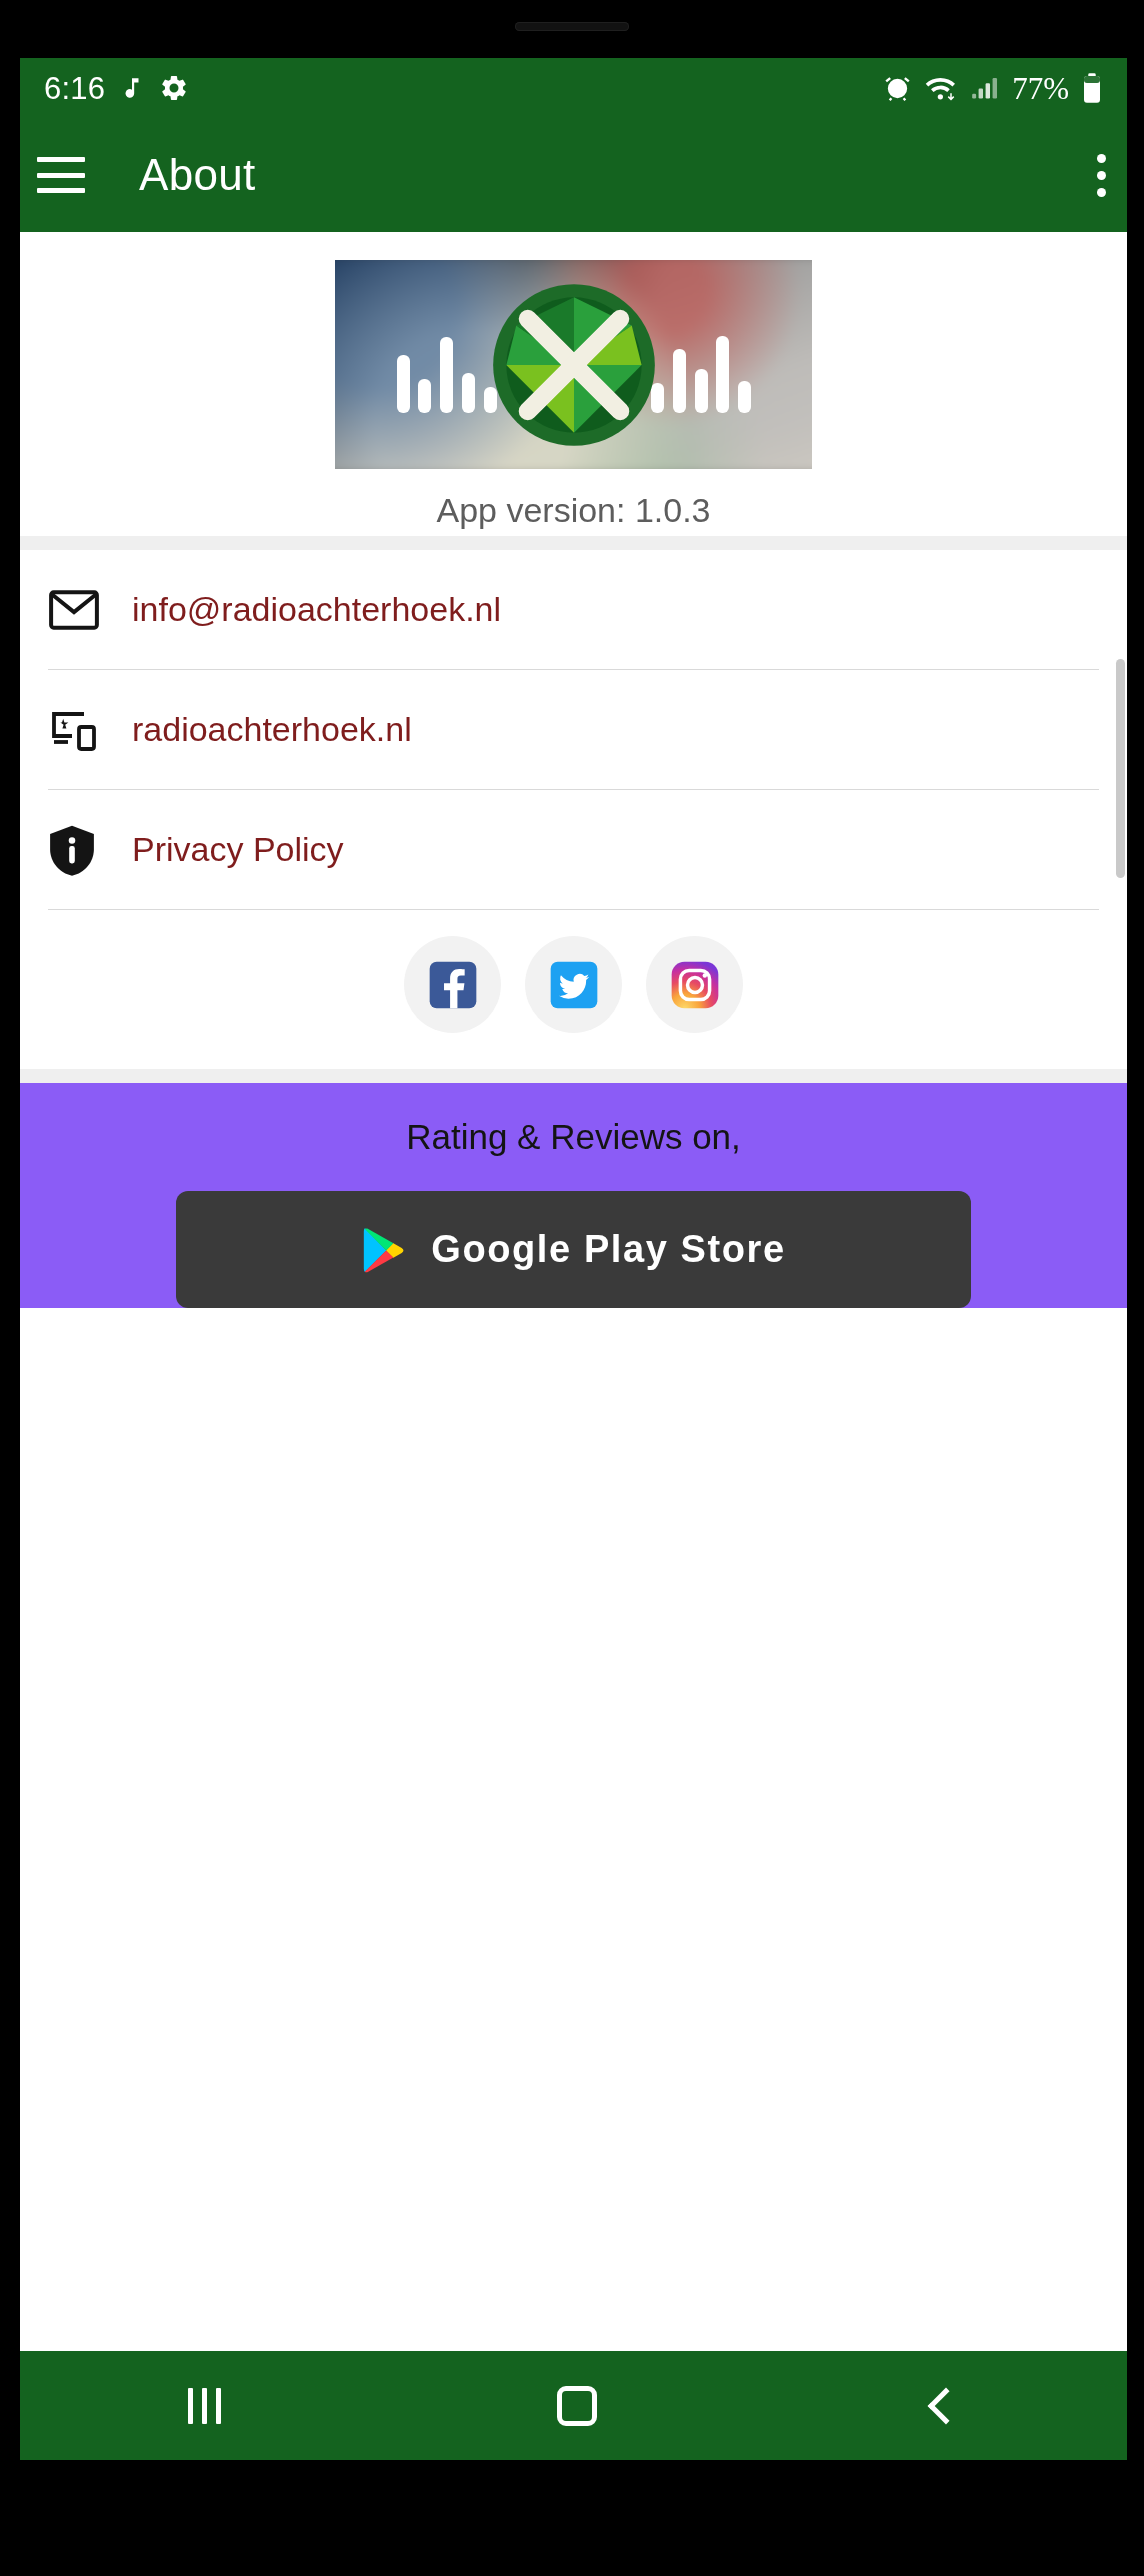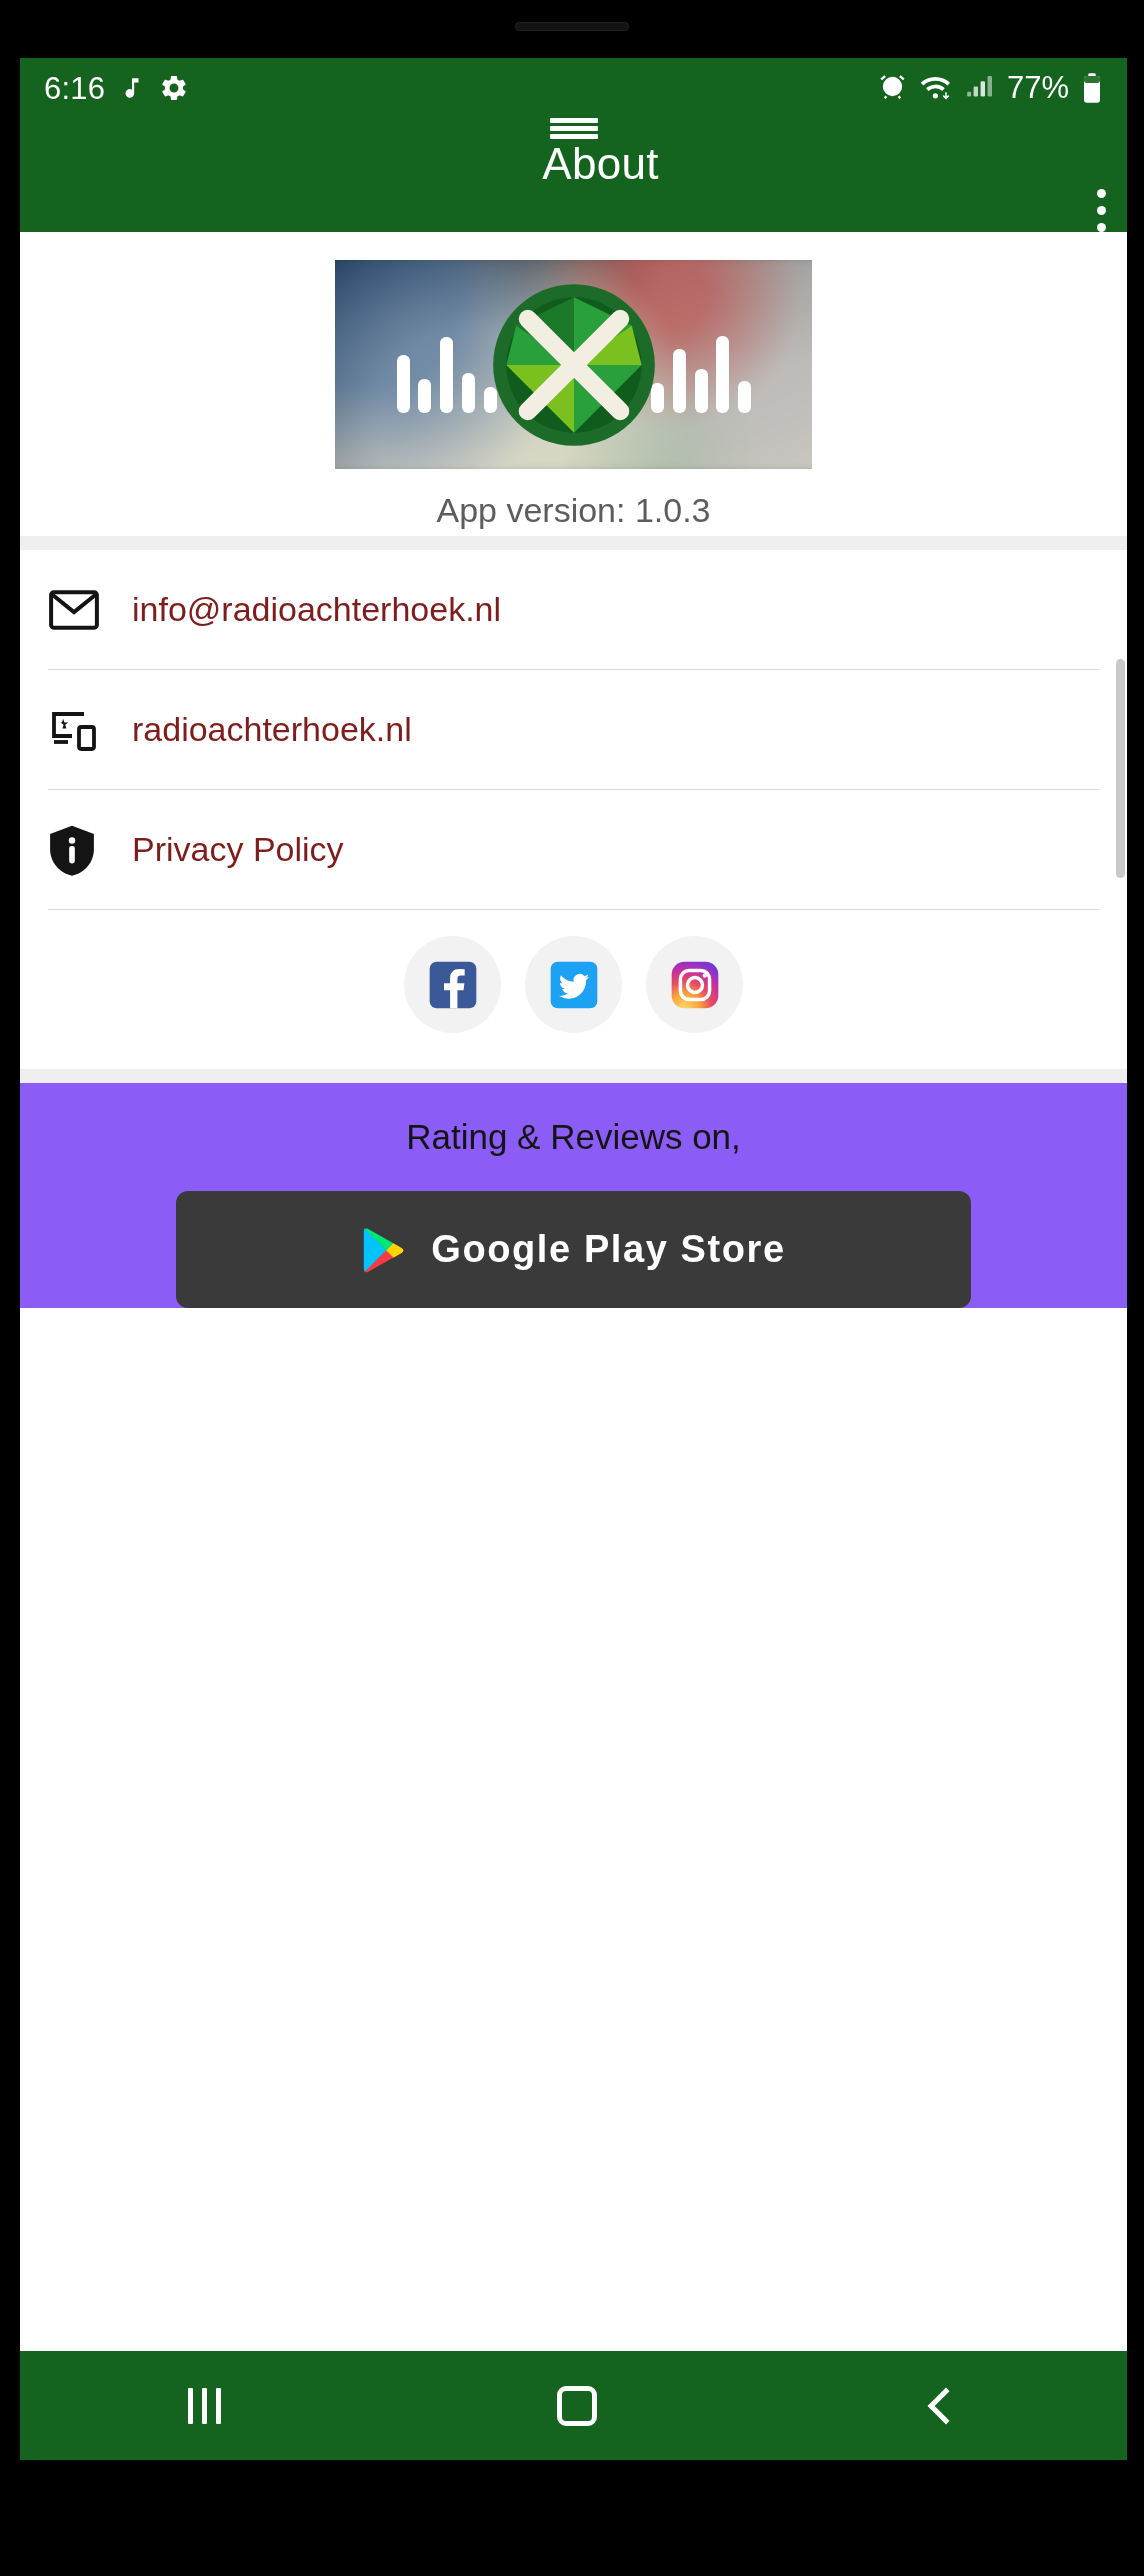--- a/index.html
+++ b/index.html
@@ -28,29 +28,29 @@
   }
 
   
   .statusbar {
     position:relative; height:60px; background:#14631f;
     display:flex; align-items:center; padding:0 24px;
     color:#ffffff;
   }
   .sb-left { display:flex; align-items:center; gap:14px; }
   .sb-time { font-size:31px; letter-spacing:0.2px; line-height:1; }
-  .sb-right { margin-left:auto; display:flex; align-items:flex-start; gap:12px; }
+  .sb-right { margin-left:auto; display:flex; align-items:center; gap:12px;font-family:Liberation Serif, serif; }
   .sb-batt-text { font-size:31px; line-height:1; }
 
   .ico { display:block; }
 
   
   .appbar {
     position:relative; height:114px; background:#14631f;
-    display:flex; align-items:center; padding:0 17px;flex-direction:column;
+    display:flex; align-items:center; padding:0 17px;
   }
   .hamburger { width:48px; height:36px; display:flex; flex-direction:column;
     justify-content:space-between; cursor:pointer; }
   .hamburger span { display:block; height:5px; background:#fff; border-radius:1px; }
   .appbar-title {
     color:#ffffff; font-size:44px; margin-left:54px; letter-spacing:0.3px;
   }
   .overflow { margin-left:auto; width:10px; display:flex; flex-direction:column;
     gap:8px; align-items:center; cursor:pointer; padding-right:8px;}
   .overflow i { width:9px; height:9px; border-radius:50%; background:#fff; display:block; }

